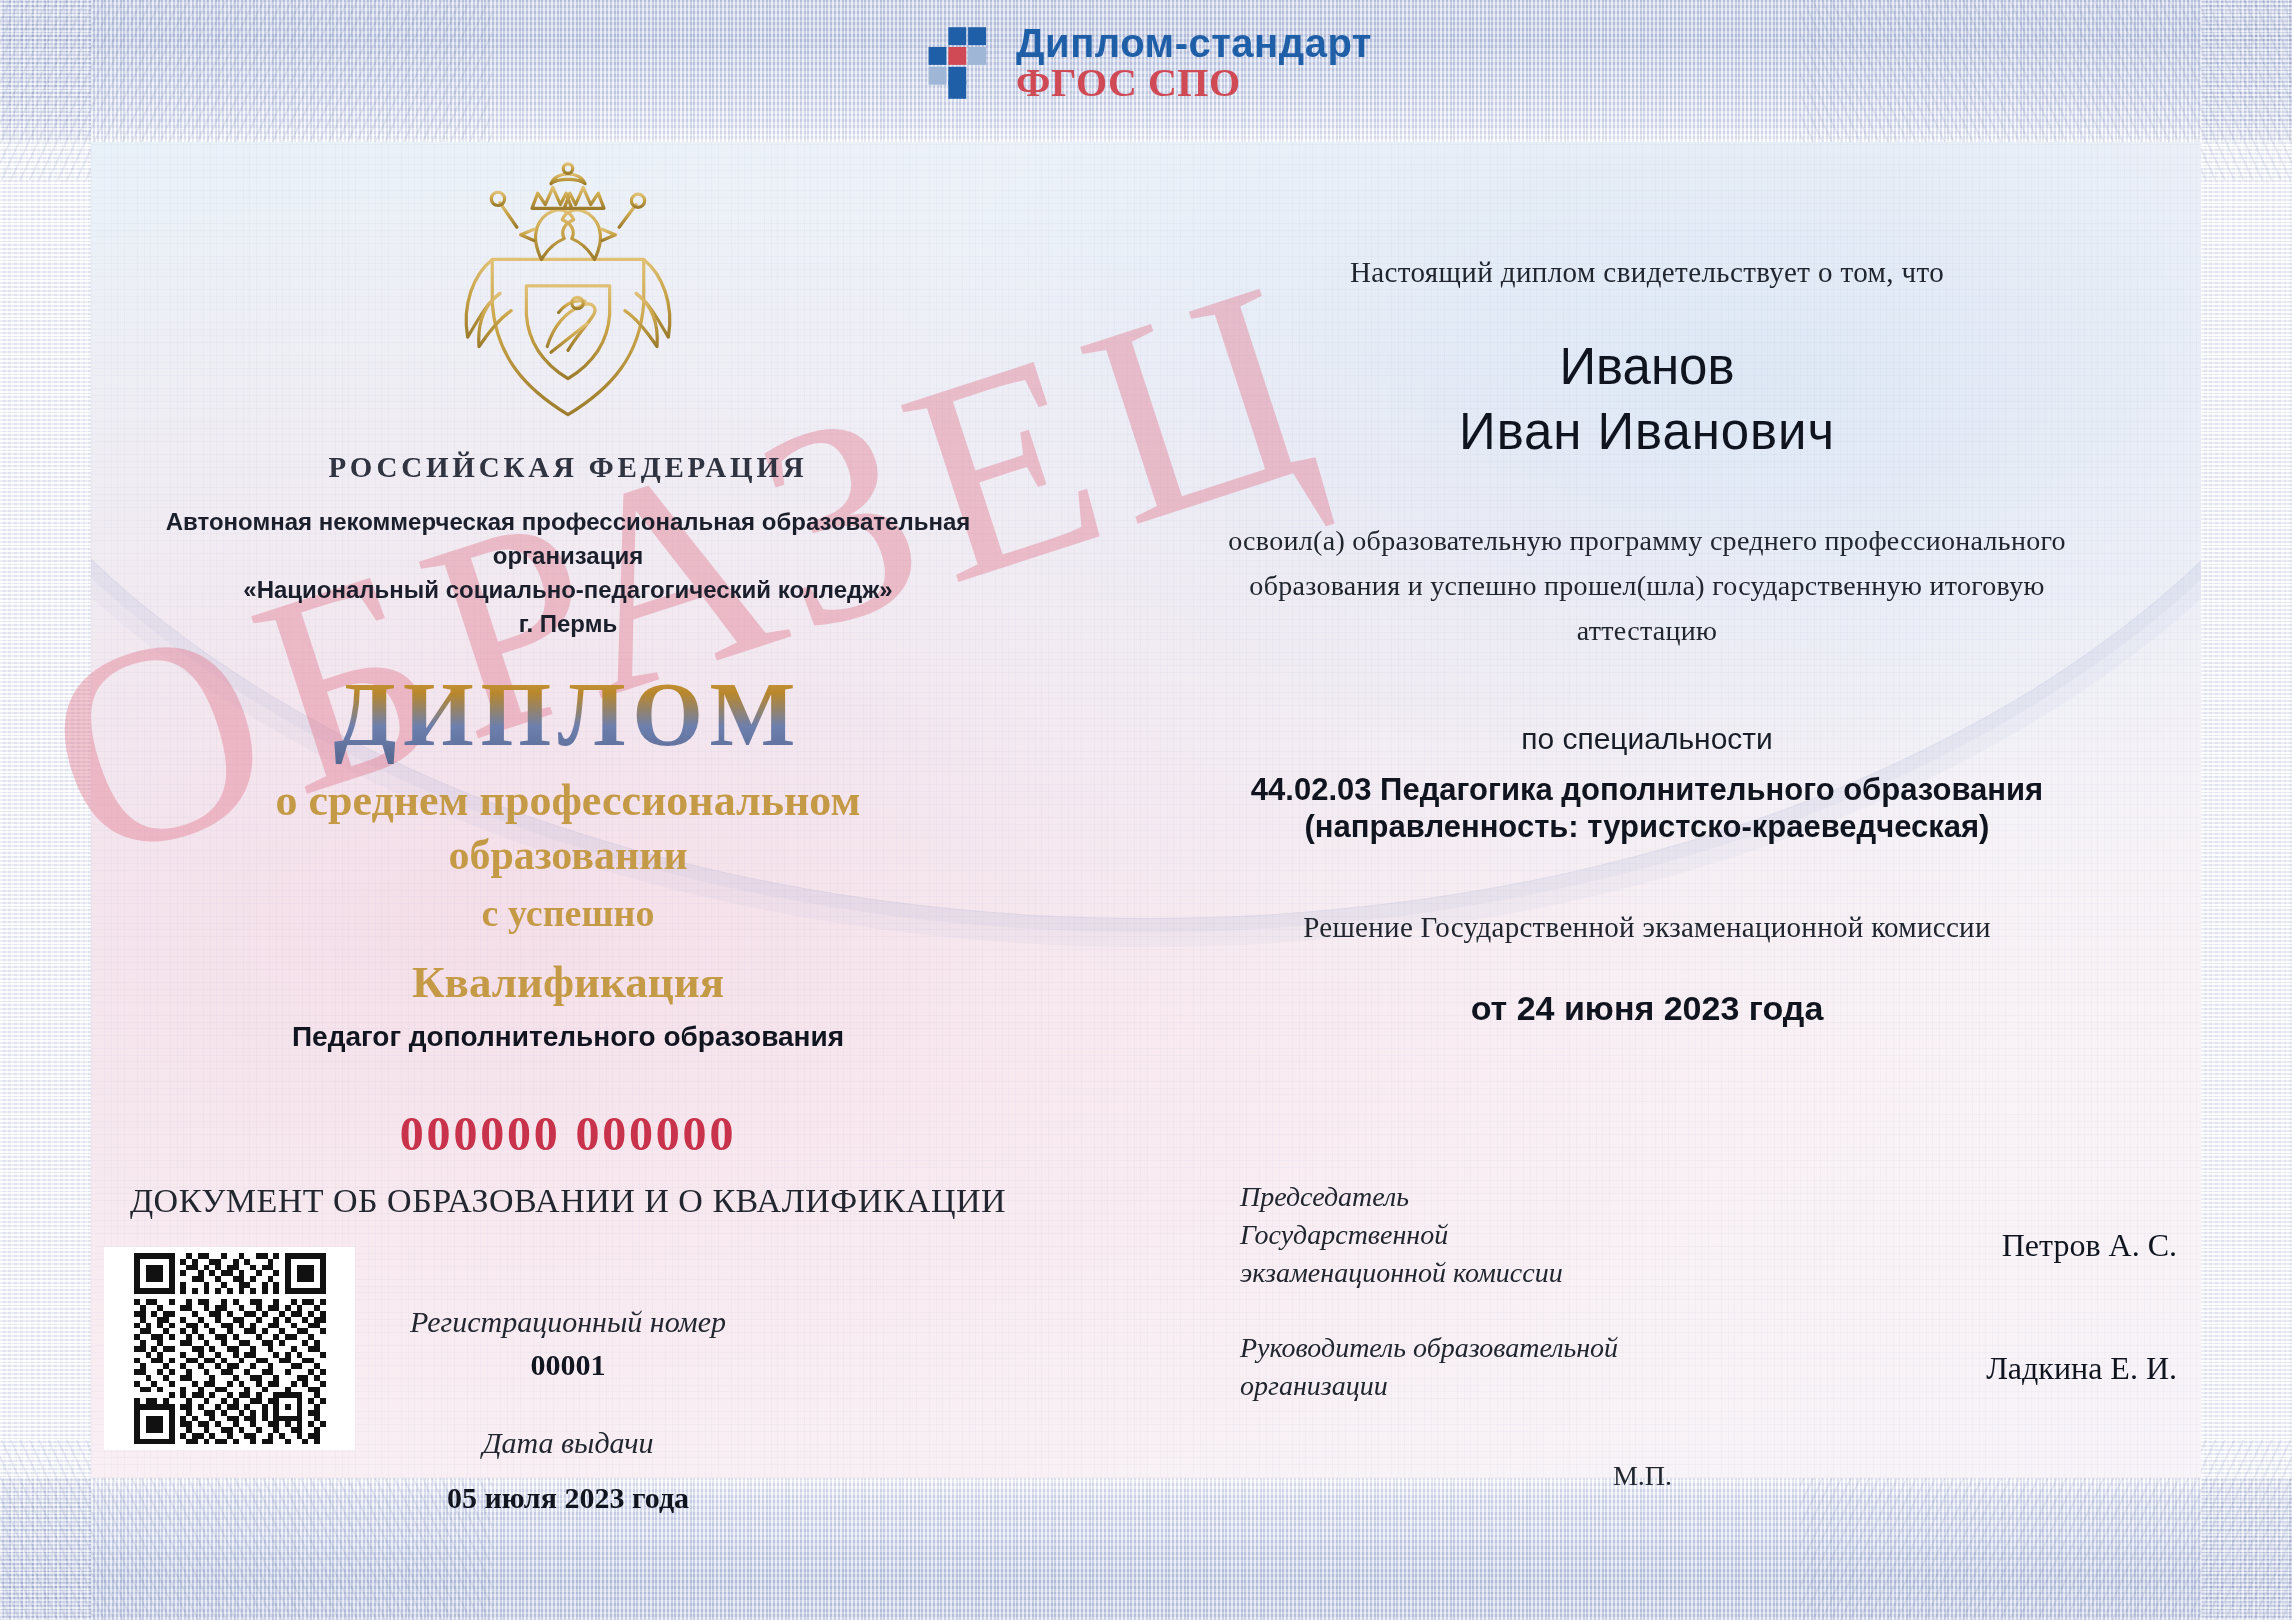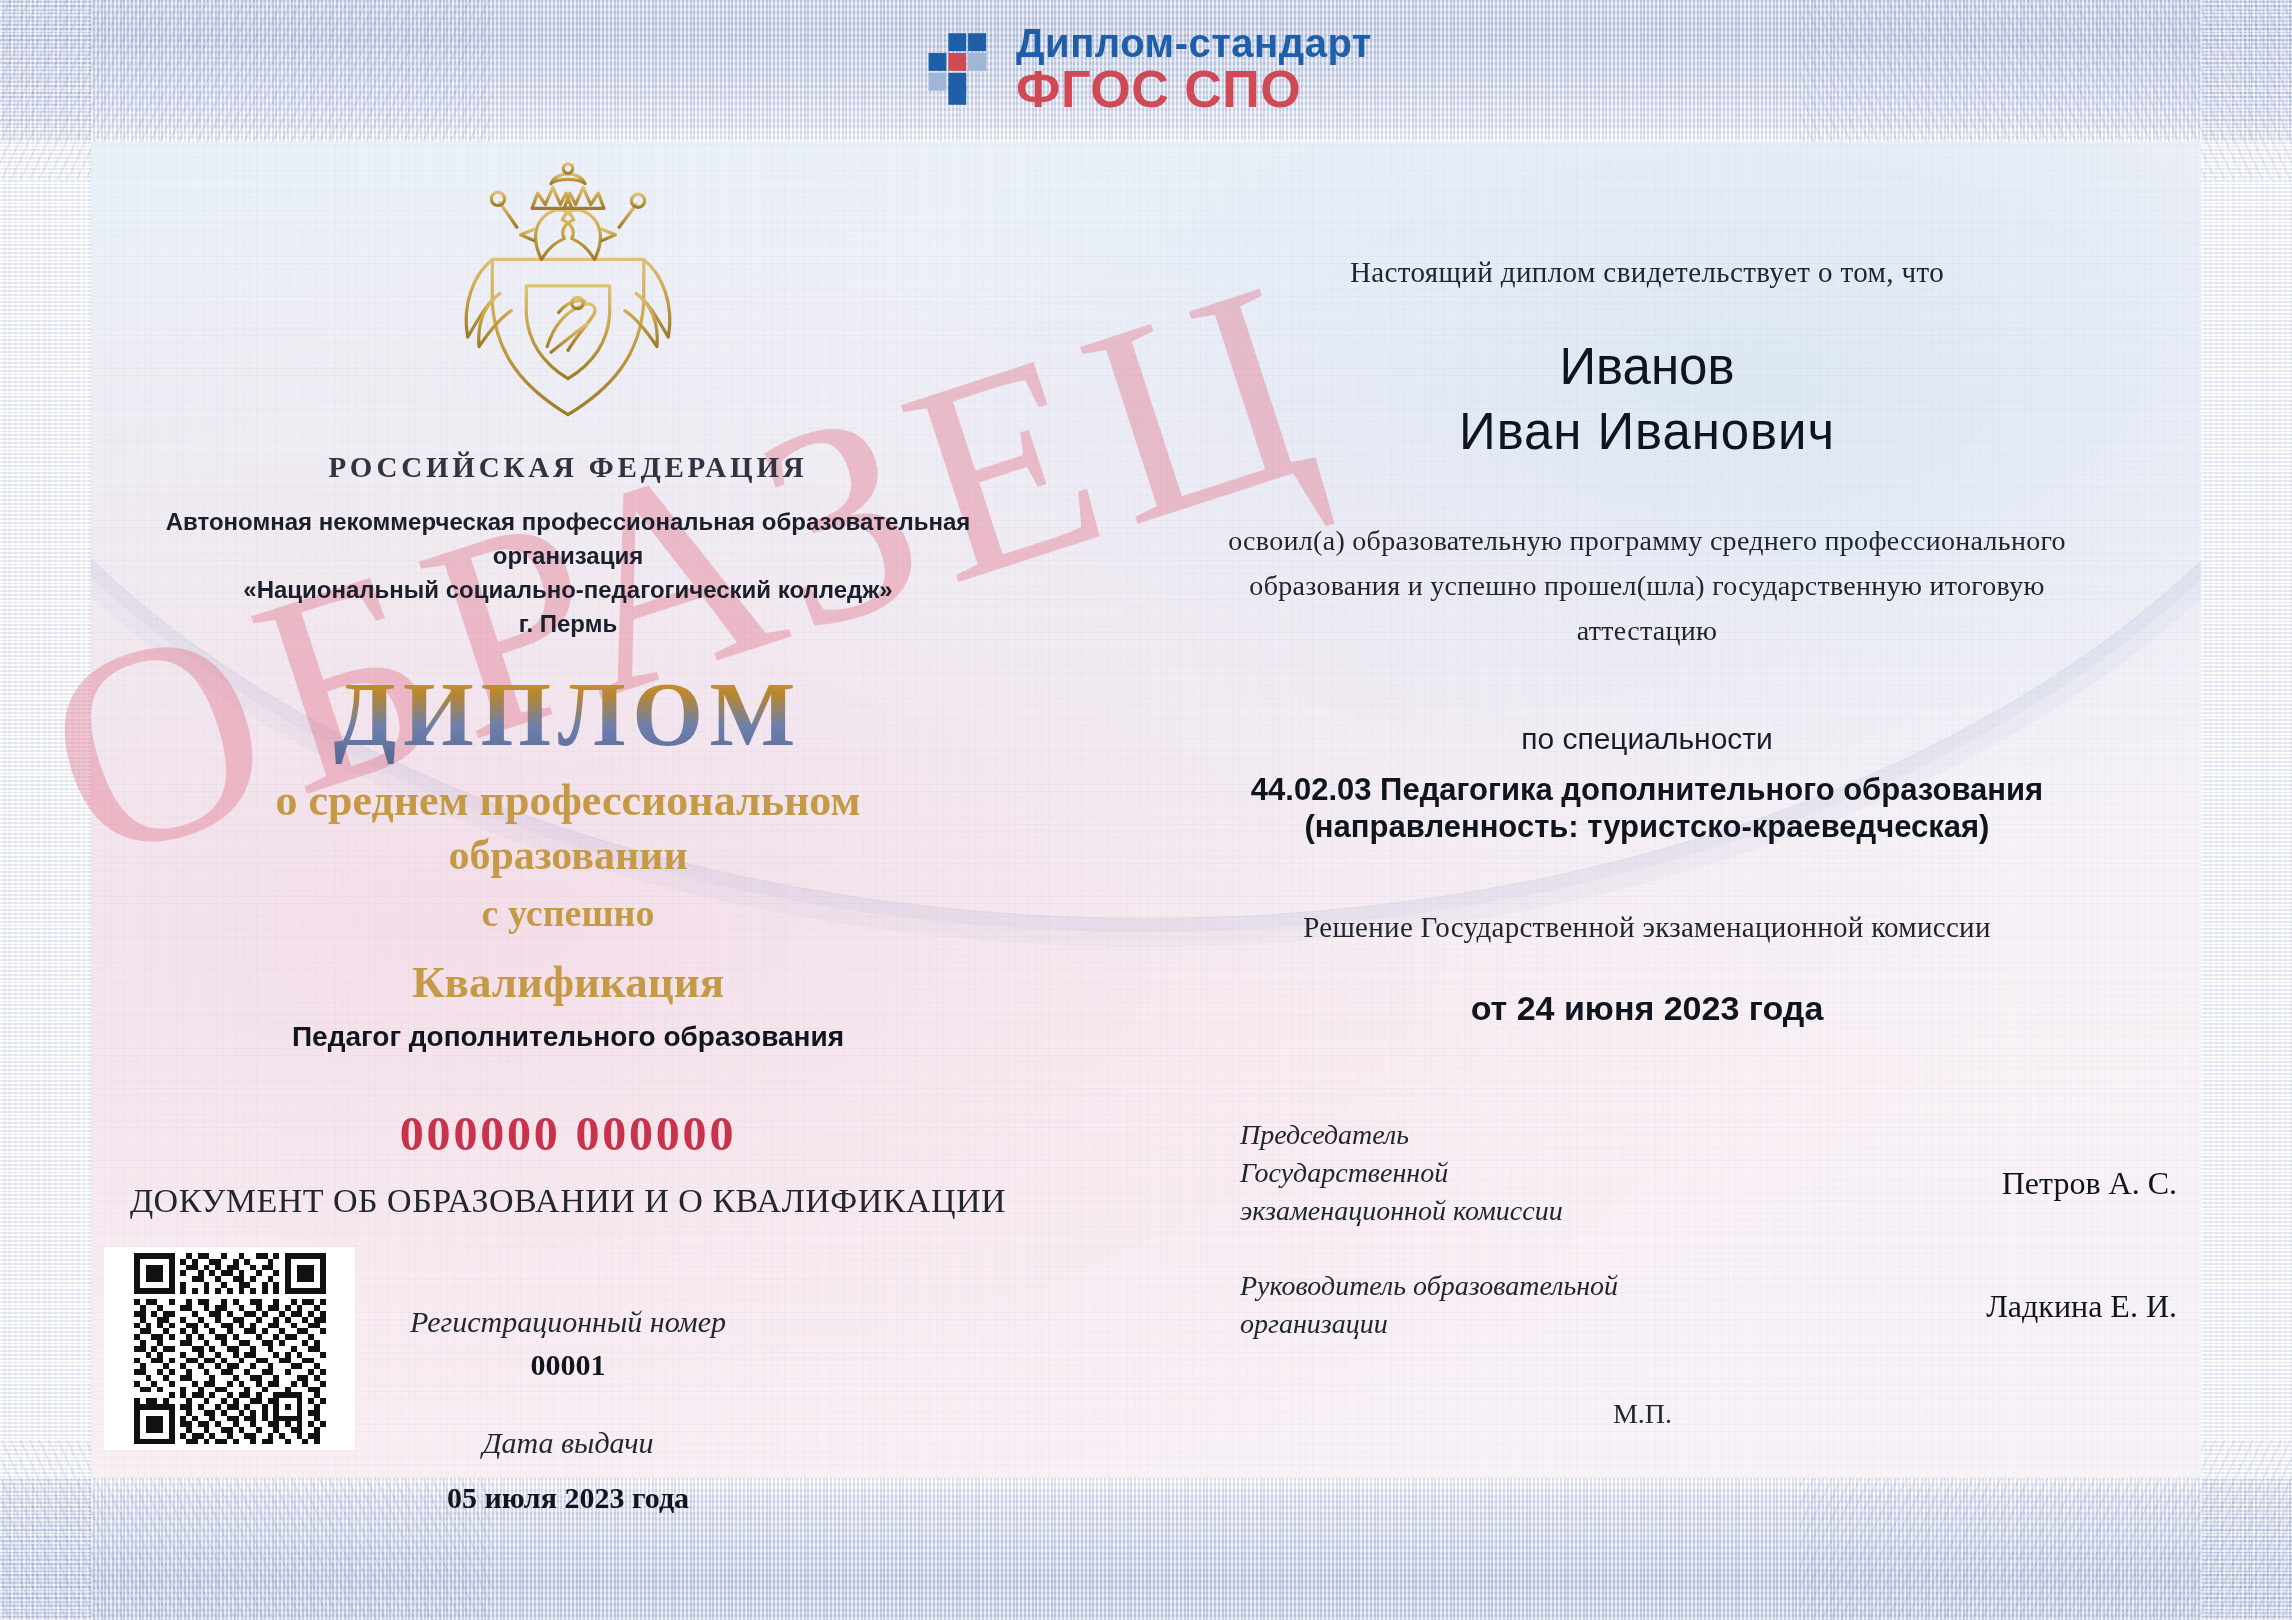--- a/index.html
+++ b/index.html
@@ -124,24 +124,25 @@
     line-height: 1.0;
     font-family: "Liberation Sans", sans-serif;
   }
   .logo-text .l1 {
     font-size: 40px;
     font-weight: bold;
     color: #1f5fa8;
     letter-spacing: 0.5px;
   }
   .logo-text .l2 {
-    font-size: 52px;
+    font-size: 40px;
     font-weight: bold;
     color: #d04a56;
     letter-spacing: 0.5px;
+    font-family: Liberation Serif, serif;
   }
 
   
   .col-left {
     position: absolute;
     left: 95px;
     top: 161px;
     width: 946px;
     text-align: center;
   }
@@ -333,21 +334,21 @@
     font-family: "Liberation Sans", sans-serif;
     font-size: 34px;
     font-weight: bold;
     color: #0f141e;
   }
 
   
   .signatures {
     position: absolute;
     left: 1240px;
-    top: 1116px;
+    top: 1178px;
     width: 937px;
   }
   .sig-row {
     display: flex;
     align-items: flex-start;
     justify-content: space-between;
     margin-bottom: 38px;
   }
   .sig-title {
     font-family: "Liberation Serif", serif;

